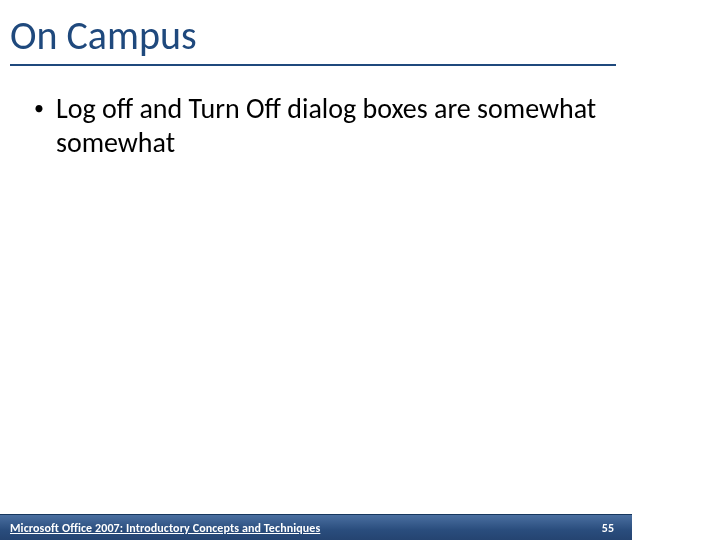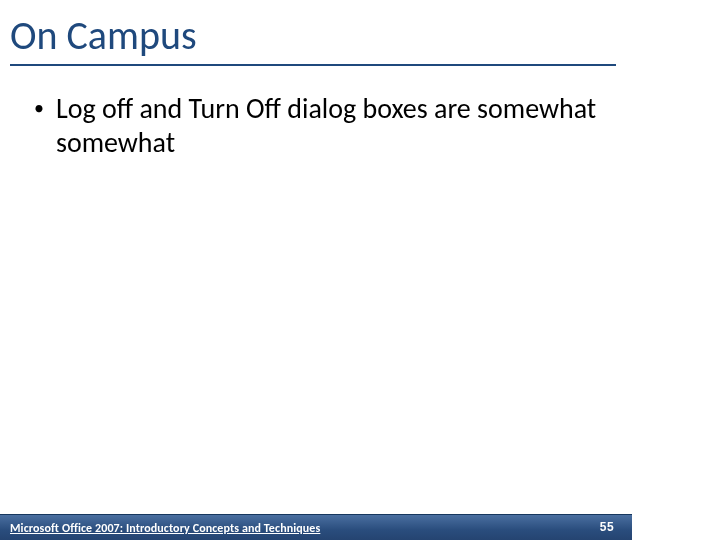--- a/index.html
+++ b/index.html
@@ -56,21 +56,20 @@
     font-size: 12px;
     border-top: 1px solid #17375e;
   }
   .footer-left {
     text-decoration: underline;
     font-weight: 600;
     letter-spacing: 0.1px;
   }
   .footer-right {
     font-weight: 600;
-    font-family: Liberation Mono, monospace;
   }
 </style>
 </head>
 <body>
 
 <div class="slide">
 
   <div class="title-block">
     <div class="title">On Campus</div>
     <div class="title-underline"></div>

